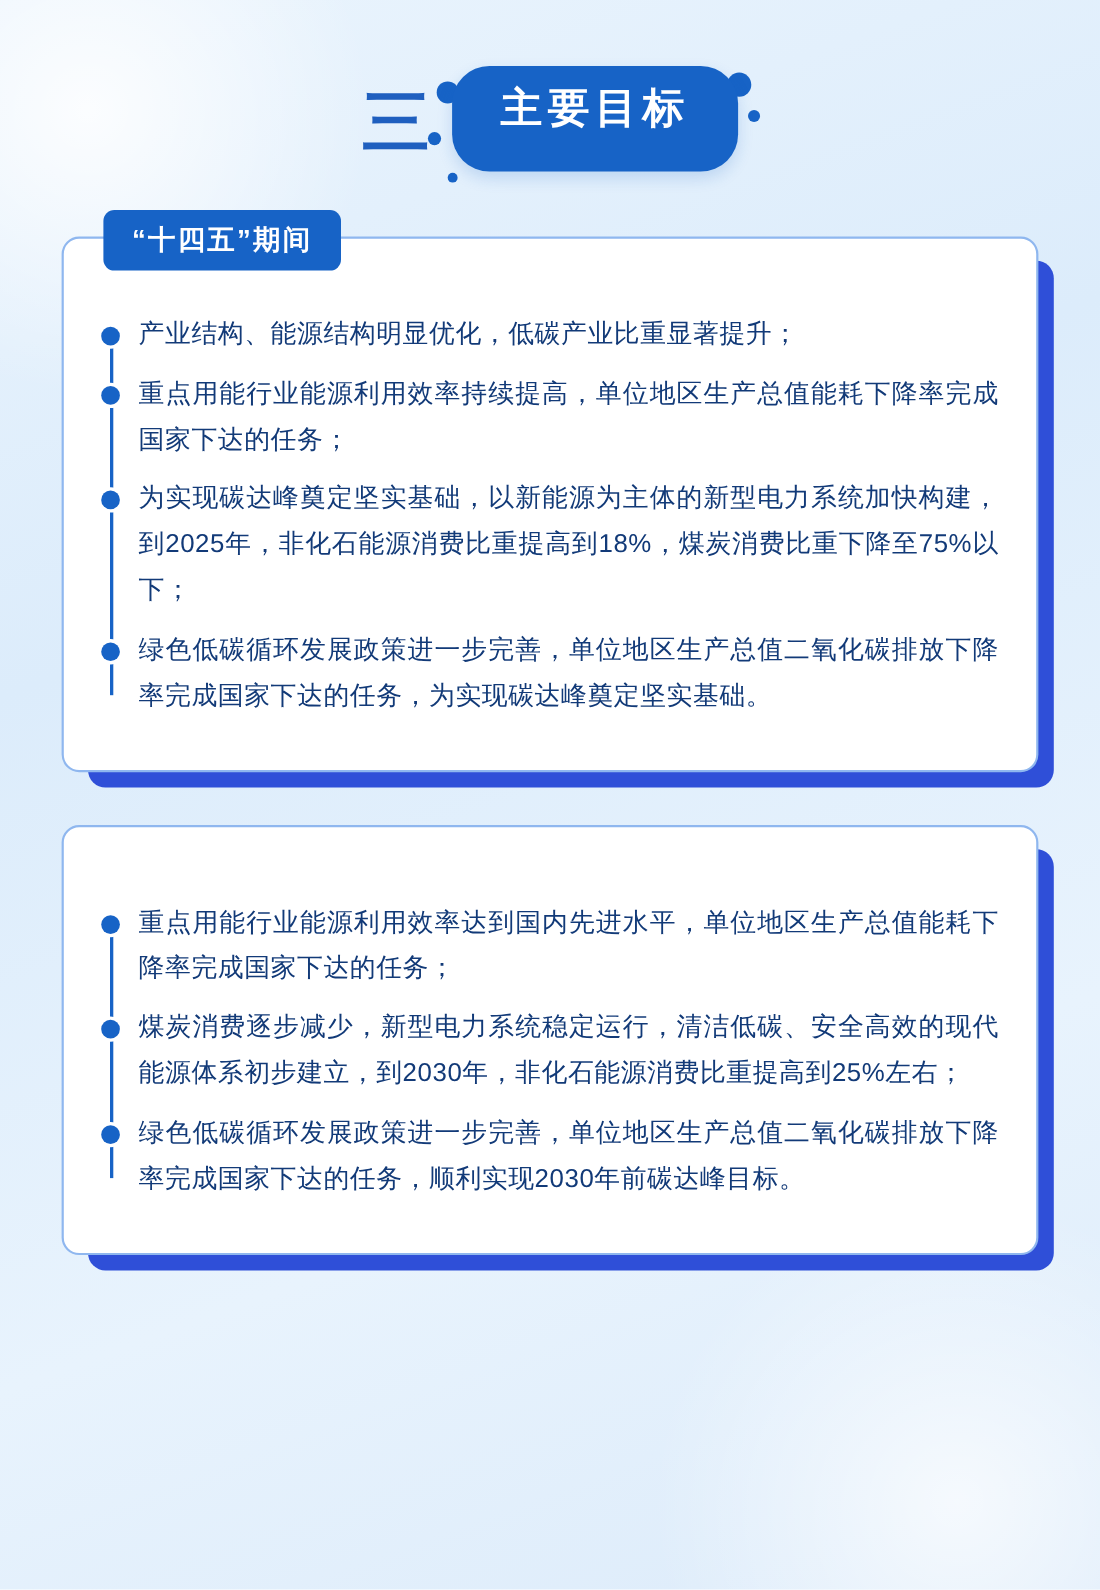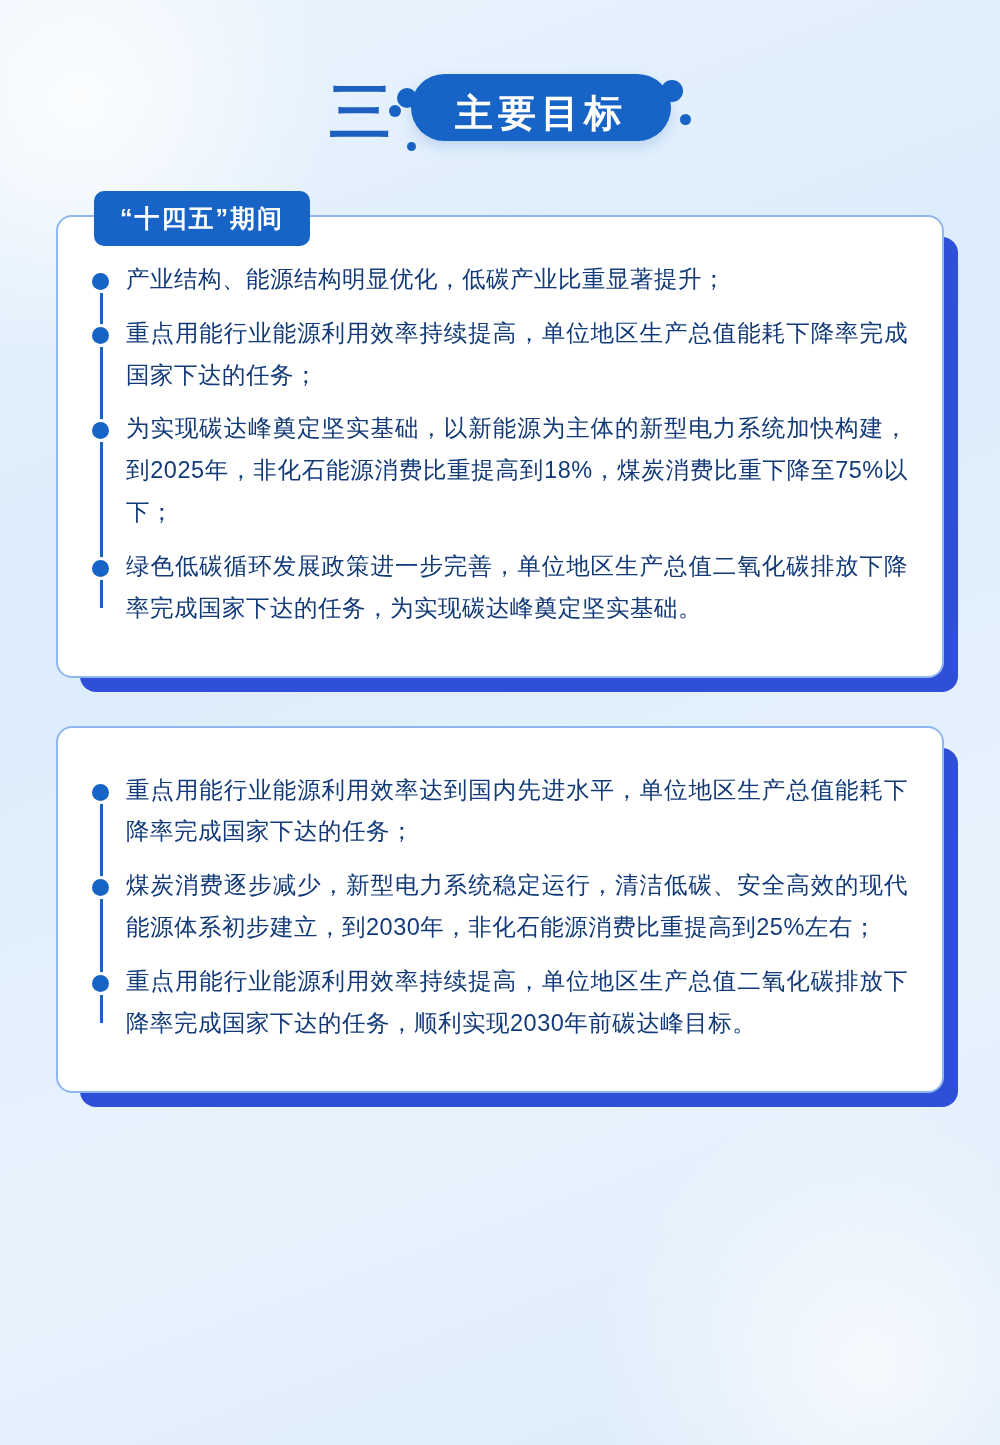--- a/index.html
+++ b/index.html
@@ -52,21 +52,21 @@
   }
   .title-pill-wrap {
     position: relative;
   }
   .title-pill {
     background: #1763c6;
     color: #ffffff;
     font-size: 38px;
     font-weight: bold;
     letter-spacing: 5px;
-    padding: 20px 44px 9px;
+    padding: 20px 44px 38px;
     border-radius: 34px 34px 34px 34px;
     line-height: 1;
     position: relative;
     z-index: 2;
     box-shadow: 0 6px 14px rgba(23,99,198,0.18);
   }
   
   .bubble {
     position: absolute;
     background: #1763c6;
@@ -96,21 +96,21 @@
     background: #2f4fd8;
     border-radius: 16px;
     z-index: 0;
   }
   .card-body {
     position: relative;
     z-index: 1;
     background: #ffffff;
     border: 2px solid #8fb7ef;
     border-radius: 16px;
-    padding: 24px 34px 40px 34px;
+    padding: 48px 34px 40px 34px;
   }
   .card-tag {
     position: absolute;
     top: -26px;
     left: 36px;
     background: #1763c6;
     color: #ffffff;
     font-size: 25px;
     font-weight: bold;
     letter-spacing: 2px;
@@ -190,18 +190,18 @@
       </ul>
     </div>
   </div>
 
   <div class="card">
     <div class="card-shadow"></div>
     <div class="card-body">
       <ul class="bullet-list">
         <li>重点用能行业能源利用效率达到国内先进水平，单位地区生产总值能耗下降率完成国家下达的任务；</li>
         <li>煤炭消费逐步减少，新型电力系统稳定运行，清洁低碳、安全高效的现代能源体系初步建立，到2030年，非化石能源消费比重提高到25%左右；</li>
-        <li>重点用能行业能源利用效率持续提高，单位地区生产总值二氧化碳排放下降率完成国家下达的任务，顺利实现2030年前碳达峰目标。</li>
+        <li>绿色低碳循环发展政策进一步完善，单位地区生产总值二氧化碳排放下降率完成国家下达的任务，顺利实现2030年前碳达峰目标。</li>
       </ul>
     </div>
   </div>
 
 </div>
 
 </body></html>

